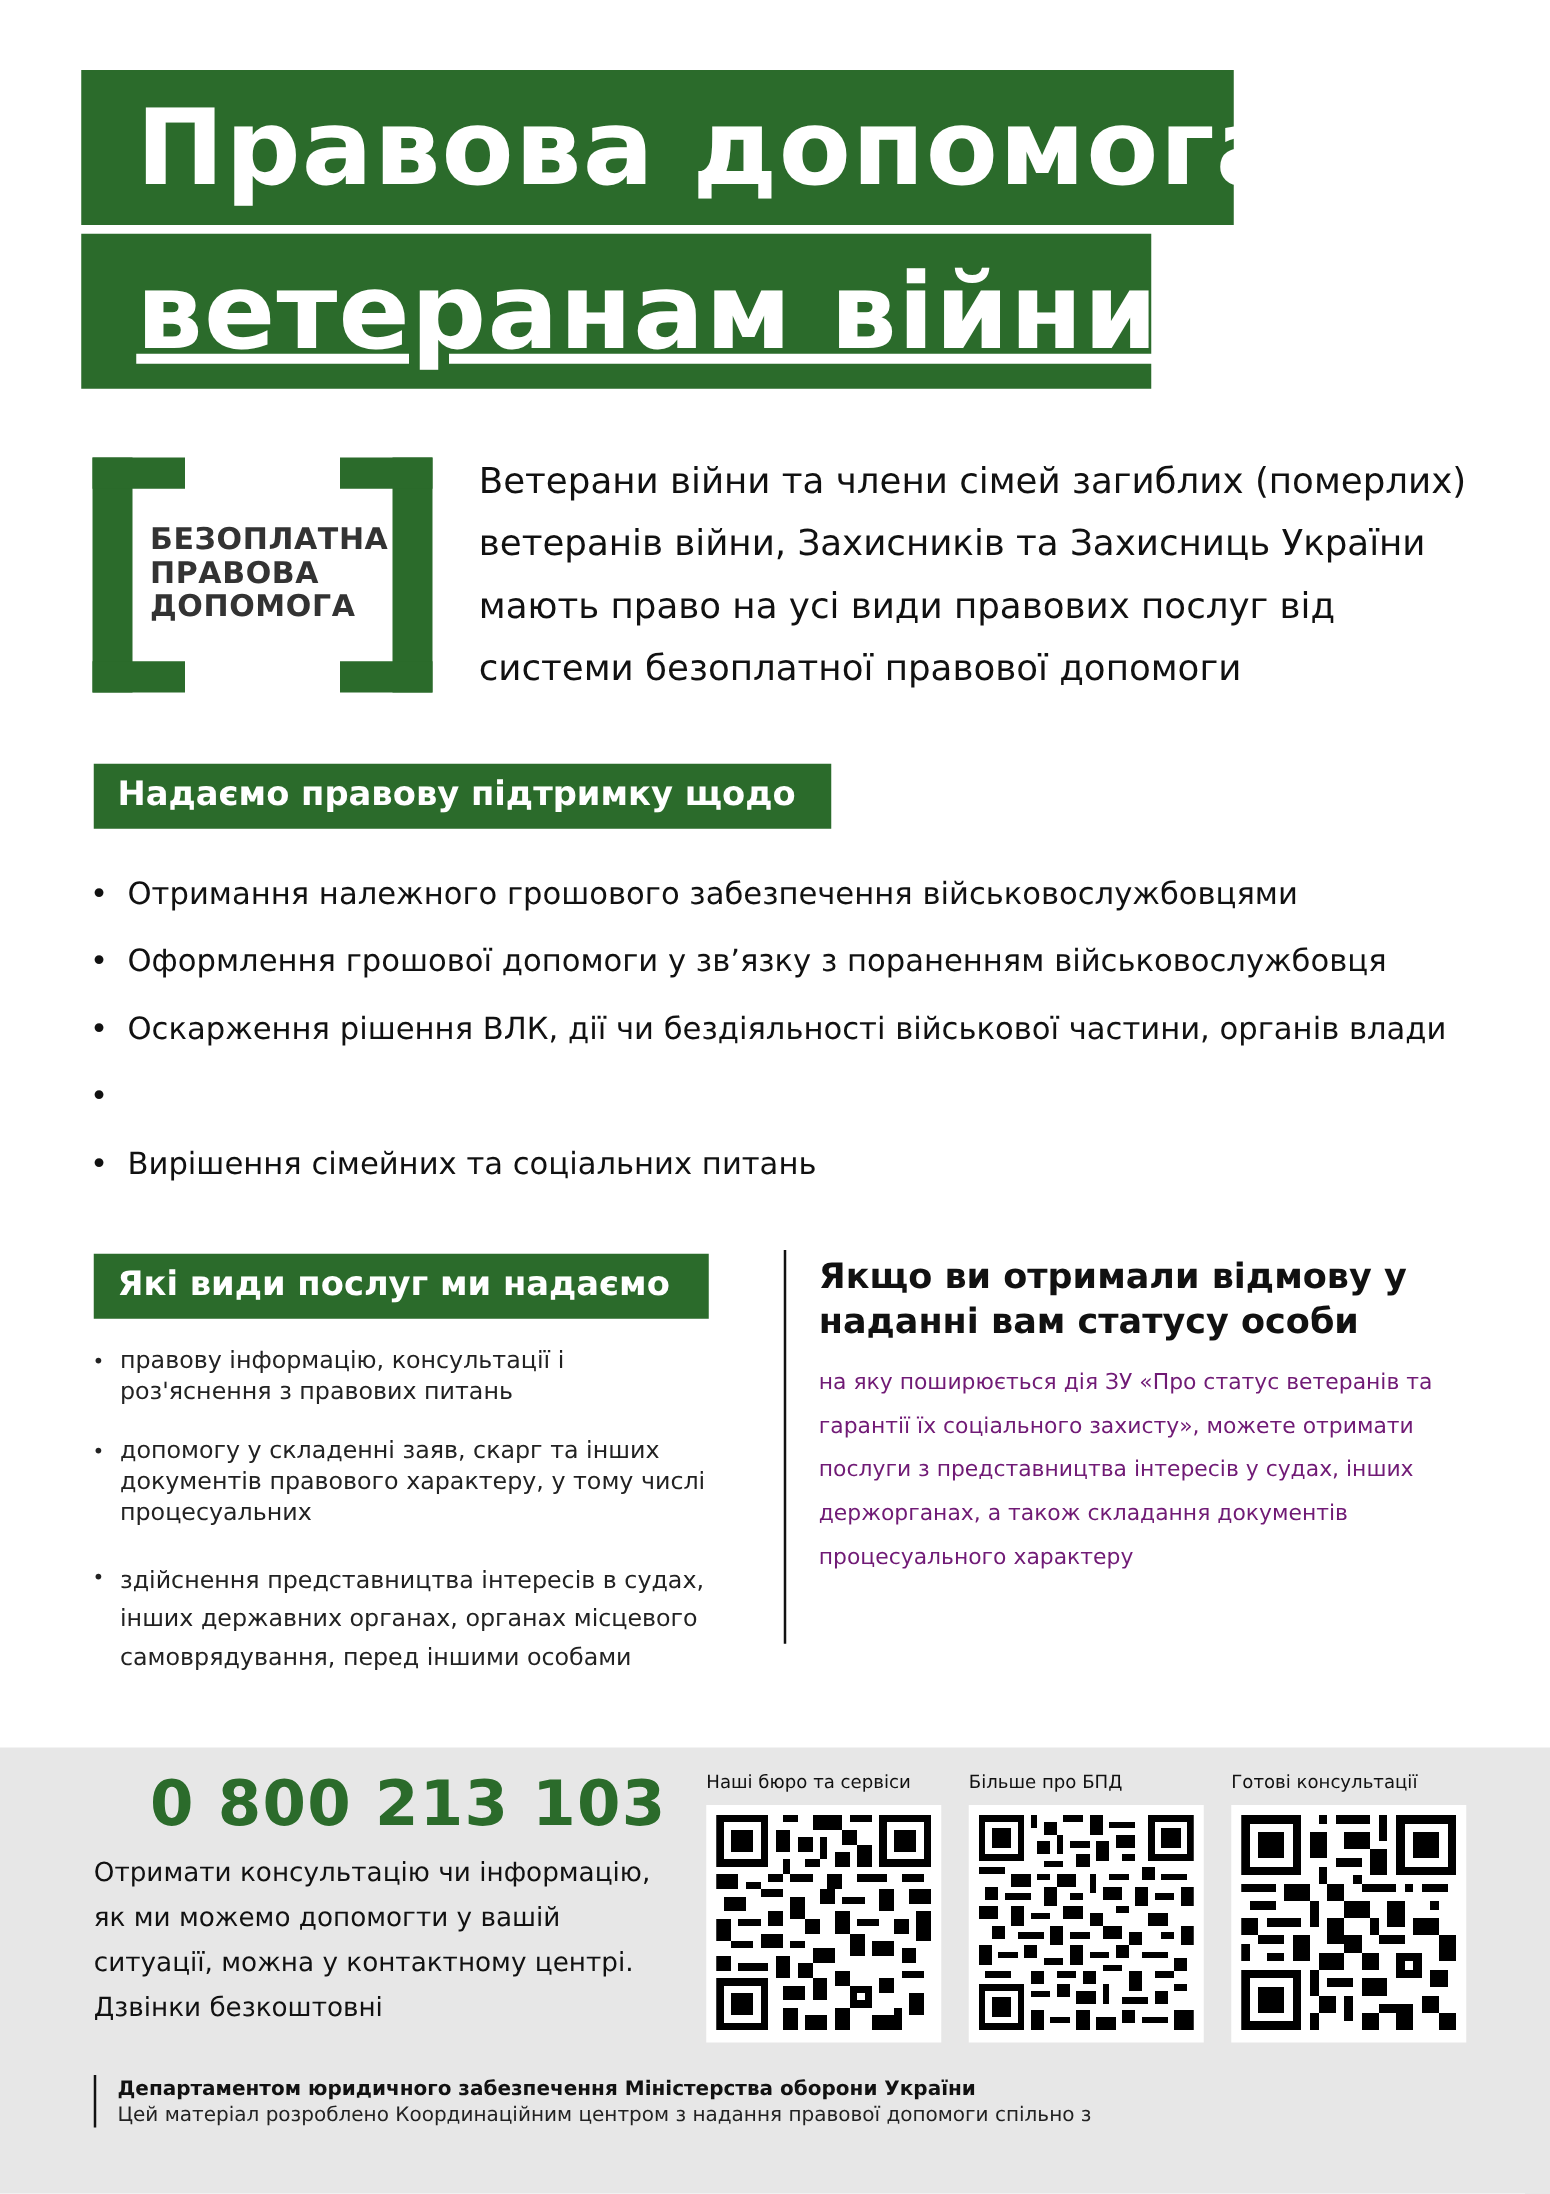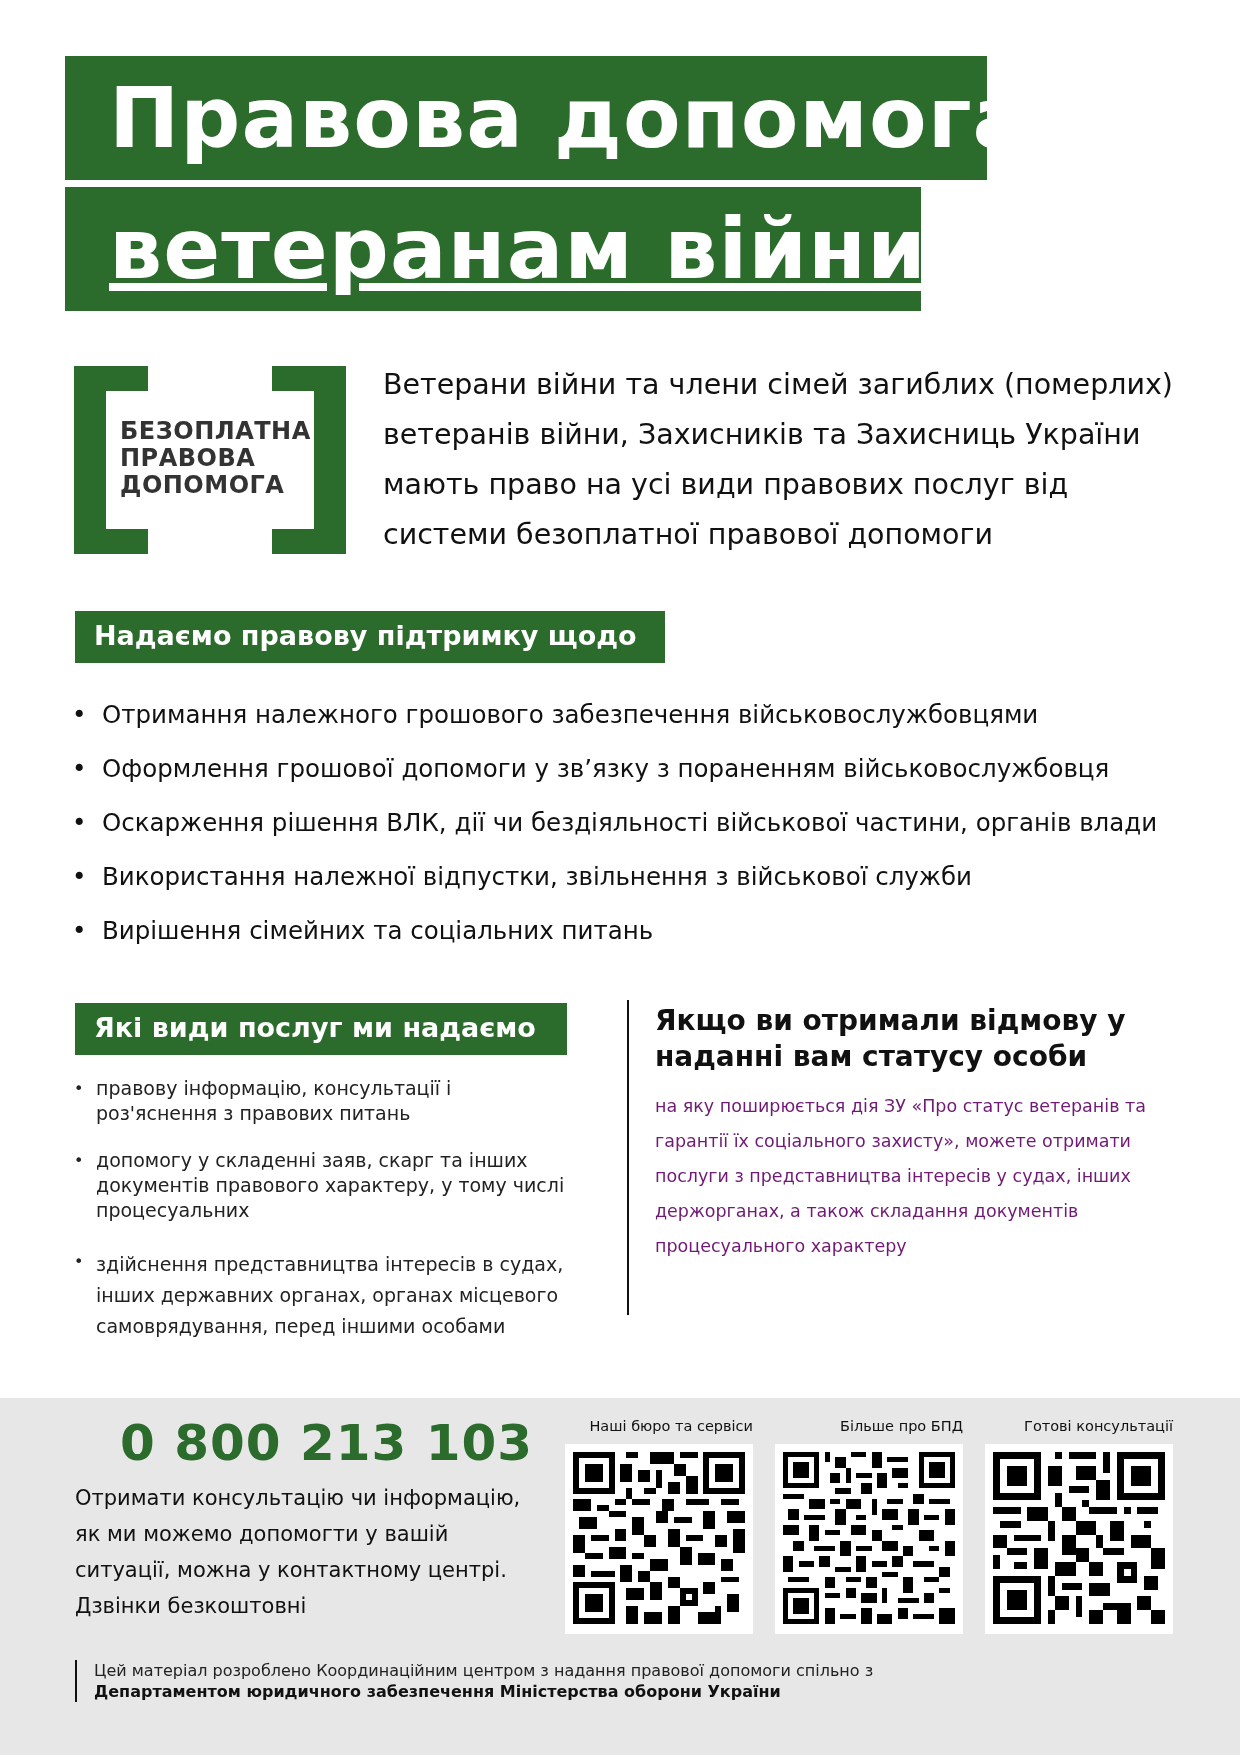--- a/index.html
+++ b/index.html
@@ -39,21 +39,21 @@
 
     #refusal { position: absolute; left: 655px; top: 1003px; width: 520px; }
     #refusal-title { font-weight: bold; font-size: 28px; line-height: 36px; color: #111111; }
     #refusal-body { margin-top: 14px; font-size: 17.5px; line-height: 35px; color: #701a75; }
 
     
     #footer { position: absolute; left: 0; top: 1398px; width: 1240px; height: 357px; background: #e7e7e7; }
     #phone { position: absolute; left: 73px; top: 1413px; font-weight: bold; font-size: 50px; color: #2b6b2b; letter-spacing: 1px; line-height: 60px; margin-left: 47px; }
     #hotline-desc { position: absolute; left: 75px; top: 1480px; width: 460px; font-size: 21px; line-height: 36px; color: #111111; }
 
-    .qr-block { position: absolute; top: 1415px; width: 188px; text-align: right; }
+    .qr-block { position: absolute; top: 1415px; width: 188px; text-align: left; }
     .qr-label { font-size: 14.5px; line-height: 22px; color: #111111; height: 28px; white-space: nowrap; }
     .qr-box { margin-top: 1px; width: 188px; height: 190px; background: #ffffff; padding: 8px 8px; }
     .qr-box svg { display: block; width: 172px; height: 172px; }
     #qr-a { left: 565px; }
     #qr-b { left: 775px; }
     #qr-c { left: 985px; }
 
     #credit { position: absolute; left: 75px; top: 1660px; border-left: 2px solid #111111; padding-left: 17px; font-size: 16px; line-height: 21px; color: #222222; }
     #credit-bold { font-weight: bold; color: #111111; }
   </style>
@@ -88,21 +88,20 @@
   <li>
       <span class="bullet">•</span>
       <span>Оформлення грошової допомоги у зв’язку з пораненням військовослужбовця</span>
     </li>
   <li>
       <span class="bullet">•</span>
       <span>Оскарження рішення ВЛК, дії чи бездіяльності військової частини, органів влади</span>
     </li>
   <li>
       <span class="bullet">•</span>
-      <span>Використання належної відпустки, звільнення з військової служби</span>
     </li>
   <li>
       <span class="bullet">•</span>
       <span>Вирішення сімейних та соціальних питань</span>
     </li>
 </ul>
 
 <div id="services-head" class="green-bar section-bar">Які види послуг ми надаємо</div>
 <ul id="services-list">
   <li id="svc-0">
@@ -181,15 +180,15 @@
         <path d="M0 8h4v1h-4zM5 8h3v2h-3zM10 8h2v2h-2zM14 8h4v1h-4zM21 8h3v1h-3zM1 10h3v1h-3zM8 10h1v3h-1zM12 10h3v2h-3zM17 10h2v3h-2zM22 10h1v1h-1zM0 12h2v2h-2zM3 12h4v1h-4zM10 12h2v3h-2zM15 12h1v2h-1zM20 12h3v2h-3z"></path>
         <path d="M2 14h3v1h-3zM6 14h2v3h-2zM12 14h2v2h-2zM16 14h3v1h-3zM23 14h2v3h-2zM0 15h1v2h-1zM3 16h2v1h-2zM9 16h3v2h-3zM14 16h2v2h-2zM18 16h3v3h-3zM19 17h1v1h-1z"></path>
         <path d="M8 18h1v3h-1zM10 19h3v1h-3zM14 19h3v2h-3zM22 18h2v2h-2zM9 21h2v2h-2zM12 21h1v3h-1zM16 22h4v1h-4zM21 21h2v2h-2zM8 23h1v2h-1zM14 23h2v2h-2zM18 23h2v2h-2zM23 23h2v2h-2z"></path>
       </g>
       <rect x="19" y="17" width="1" height="1" fill="#fff"></rect>
     </svg>
   </div>
 </div>
 
 <div id="credit">
+  <div id="credit-bold">Департаментом юридичного забезпечення Міністерства оборони України</div>
   <div>Цей матеріал розроблено Координаційним центром з надання правової допомоги спільно з</div>
-  <div id="credit-bold">Департаментом юридичного забезпечення Міністерства оборони України</div>
 </div>
 
 </body></html>

